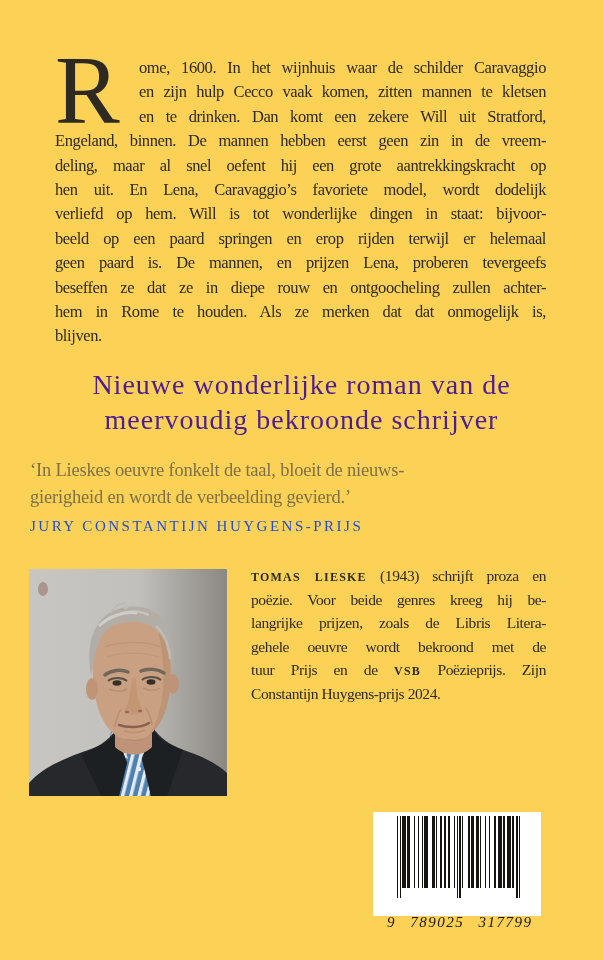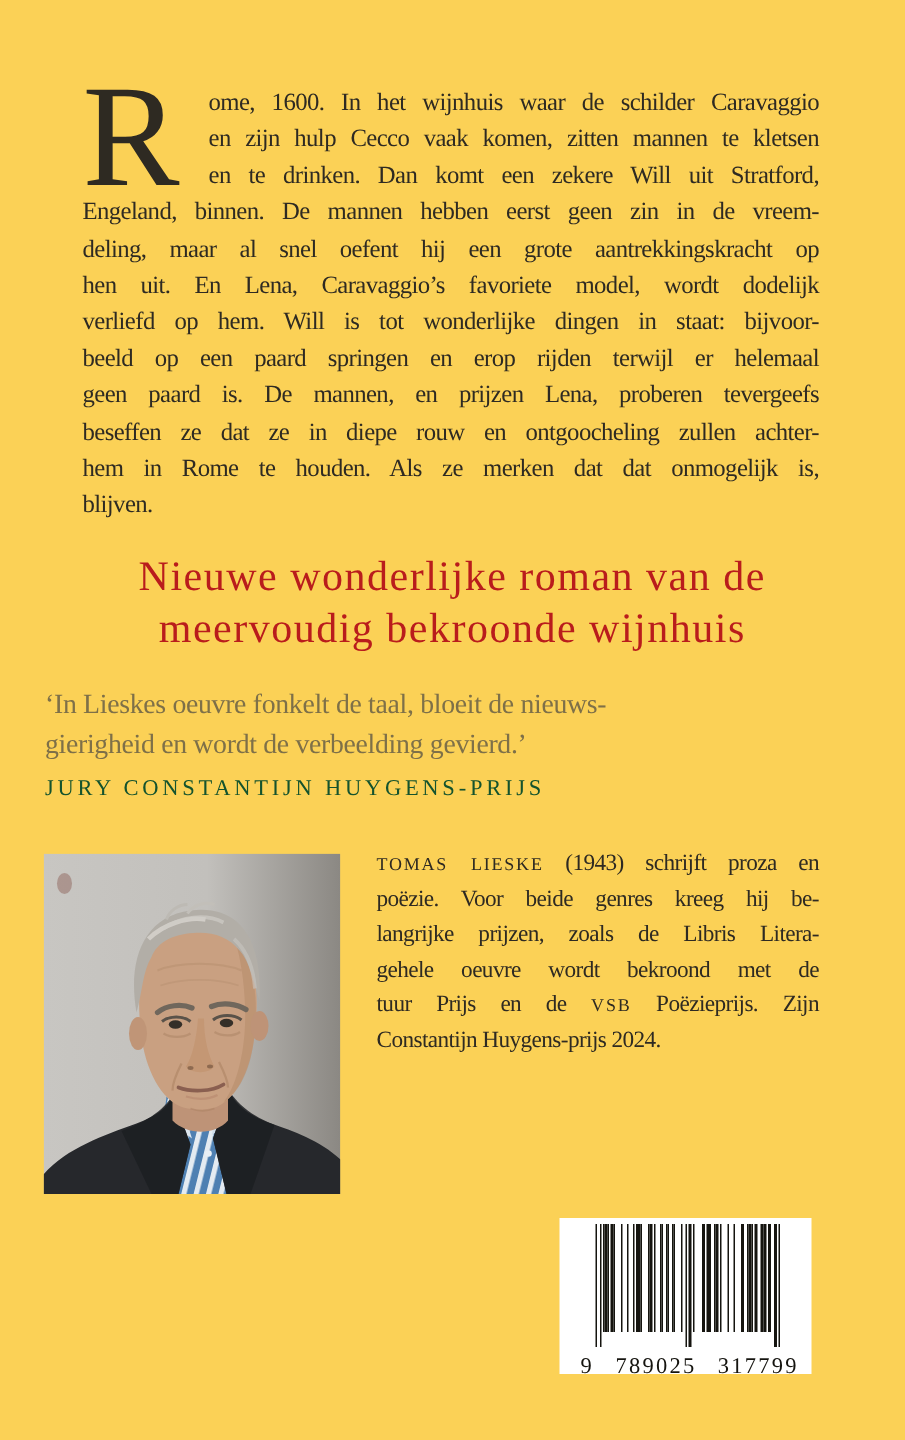--- a/index.html
+++ b/index.html
@@ -36,41 +36,41 @@
     white-space: nowrap;
   }
   .syn-line.indent { padding-left: 84px; }
   .syn-line.last { text-align-last: left; }
 
   
   .tagline {
     position: absolute;
     left: 0; top: 368px; width: 603px;
     text-align: center;
-    color: #b91c1c;
+    color: #4c1d95;
     font-size: 28px;
     letter-spacing: 1px;
   }
   .tag-line { height: 34.5px; line-height: 34.5px; }
 
   
   .quote {
     position: absolute;
     left: 30px; top: 457px; width: 543px;
     text-align: left;
     color: #7E7048;
     font-size: 18.5px;
     letter-spacing: -0.2px;
   }
   .quote-line { height: 27px; line-height: 27px; }
   .attribution {
     margin-top: 7px;
     font-size: 15px;
     letter-spacing: 2.5px;
-    color: #14532d;
+    color: #1d4ed8;
   }
 
   
   .photo {
     position: absolute;
     left: 29px; top: 569px;
     width: 198px; height: 227px;
     overflow: hidden;
   }
   .photo svg { display: block; }
@@ -82,47 +82,48 @@
     font-size: 15.5px;
     letter-spacing: -0.4px;
   }
   .bio-line {
     height: 23.6px; line-height: 23.6px;
     text-align: justify;
     text-align-last: justify;
     white-space: nowrap;
   }
   .bio-line.last { text-align-last: left; }
-  .sc { font-size: 12px; letter-spacing: 1.2px; }
+  .sc { font-size: 12px; letter-spacing: 1.2px; font-weight: bold; }
 
   
   .barcode-box {
     position: absolute;
     left: 373px; top: 812px;
     width: 168px; height: 104px;
     background: #FFFFFF;
   }
   .barcode-bars {
     position: absolute;
     left: 24px; top: 4px;
     height: 82px;
     display: flex;
     align-items: flex-start;
   }
   .bc-mod { width: 1.3px; height: 72px; flex: none; }
   .bc-mod.on { background: #15140F; }
   .bc-mod.on.guard { height: 82px; }
   .barcode-digits {
     position: absolute;
-    left: 14px; top: 91px;
+    left: 14px; top: 102px;
     font-size: 15px;
     color: #15140F;
     letter-spacing: 1.5px;
     word-spacing: 9px;
     white-space: nowrap;
+    font-style: italic;
   }
 </style>
 </head>
 <body>
 
 <div class="cover">
 
   <div class="synopsis">
     <div class="dropcap">R</div>
     <div class="syn-line indent">ome, 1600. In het wijnhuis waar de schilder Caravaggio</div>
@@ -134,21 +135,21 @@
     <div class="syn-line">verliefd op hem. Will is tot wonderlijke dingen in staat: bijvoor-</div>
     <div class="syn-line">beeld op een paard springen en erop rijden terwijl er helemaal</div>
     <div class="syn-line">geen paard is. De mannen, en prijzen Lena, proberen tevergeefs</div>
     <div class="syn-line">beseffen ze dat ze in diepe rouw en ontgoocheling zullen achter-</div>
     <div class="syn-line">hem in Rome te houden. Als ze merken dat dat onmogelijk is,</div>
     <div class="syn-line last">blijven.</div>
   </div>
 
   <div class="tagline">
     <div class="tag-line">Nieuwe wonderlijke roman van de</div>
-    <div class="tag-line">meervoudig bekroonde wijnhuis</div>
+    <div class="tag-line">meervoudig bekroonde schrijver</div>
   </div>
 
   <div class="quote">
     <div class="quote-line">‘In Lieskes oeuvre fonkelt de taal, bloeit de nieuws-</div>
     <div class="quote-line">gierigheid en wordt de verbeelding gevierd.’</div>
     <div class="attribution">JURY CONSTANTIJN HUYGENS-PRIJS</div>
   </div>
 
   <div class="photo">
     <svg width="198" height="227" viewBox="0 0 198 227" xmlns="http://www.w3.org/2000/svg">

